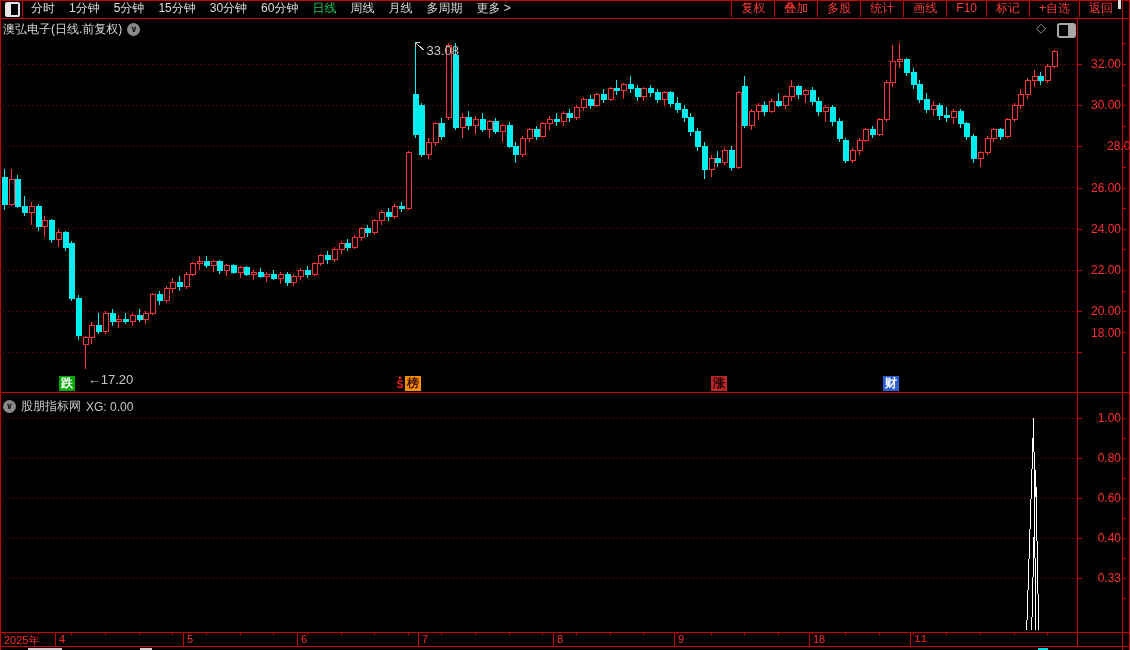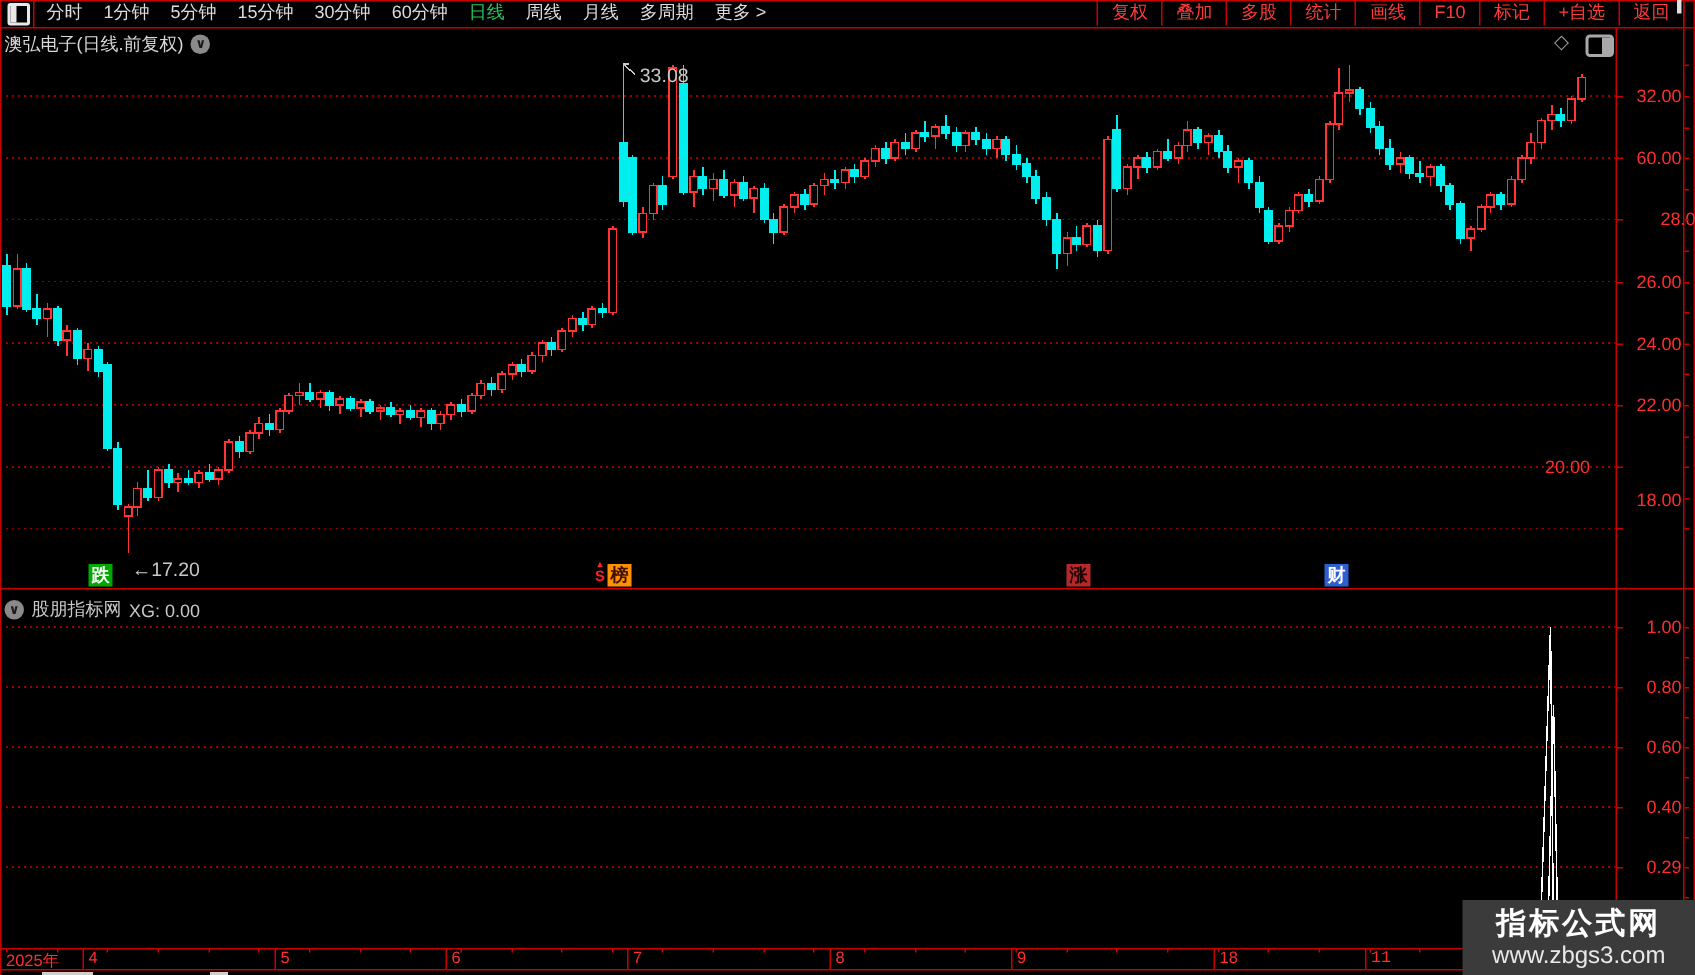--- a/index.html
+++ b/index.html
@@ -540,31 +540,31 @@
       <line x1="0" y1="498" x2="1077" y2="498" stroke="#9b0000" stroke-width="1" stroke-dasharray="1 3"></line>
       <line x1="0" y1="538" x2="1077" y2="538" stroke="#9b0000" stroke-width="1" stroke-dasharray="1 3"></line>
       <line x1="0" y1="578" x2="1077" y2="578" stroke="#9b0000" stroke-width="1" stroke-dasharray="1 3"></line>
       <polyline points="1026.69,630 1033.69,418 1035.69,630" fill="none" stroke="#ffffff"></polyline>
       <polyline points="1031.69,630 1035.69,470 1038.69,630" fill="none" stroke="#ffffff"></polyline>
     </svg>
 
   <div id="price-axis">
       <div class="price-label" style="left: 1079px; top: 57px;">32.00</div>
       <div class="tick" style="left: 1078px; top: 64px; width: 4px; height: 1px;"></div>
-      <div class="price-label" style="left: 1079px; top: 98.2px;">60.00</div>
+      <div class="price-label" style="left: 1079px; top: 98.2px;">30.00</div>
       <div class="tick" style="left: 1078px; top: 105.2px; width: 4px; height: 1px;"></div>
       <div class="price-label" style="left: 1079px; top: 139.4px; padding-left: 16px;">28.00</div>
       <div class="tick" style="left: 1078px; top: 146.4px; width: 4px; height: 1px;"></div>
       <div class="price-label" style="left: 1079px; top: 180.6px;">26.00</div>
       <div class="tick" style="left: 1078px; top: 187.6px; width: 4px; height: 1px;"></div>
       <div class="price-label" style="left: 1079px; top: 221.8px;">24.00</div>
       <div class="tick" style="left: 1078px; top: 228.8px; width: 4px; height: 1px;"></div>
       <div class="price-label" style="left: 1079px; top: 263px;">22.00</div>
       <div class="tick" style="left: 1078px; top: 270px; width: 4px; height: 1px;"></div>
-      <div class="price-label" style="left: 1018px; top: 304.2px;">20.00</div>
+      <div class="price-label" style="left: 1079px; top: 304.2px;">20.00</div>
       <div class="tick" style="left: 1078px; top: 311.2px; width: 4px; height: 1px;"></div>
       <div class="price-label" style="left: 1079px; top: 326px;">18.00</div>
       <div class="tick" style="left: 1078px; top: 352.4px; width: 4px; height: 1px;"></div>
       <div class="tick" style="left: 1123px; top: 352.4px; width: 3px; height: 1px;"></div>
       <div class="tick" style="left: 1123px; top: 331.8px; width: 3px; height: 1px;"></div>
       <div class="tick" style="left: 1123px; top: 311.2px; width: 3px; height: 1px;"></div>
       <div class="tick" style="left: 1123px; top: 290.6px; width: 3px; height: 1px;"></div>
       <div class="tick" style="left: 1123px; top: 270px; width: 3px; height: 1px;"></div>
       <div class="tick" style="left: 1123px; top: 249.4px; width: 3px; height: 1px;"></div>
       <div class="tick" style="left: 1123px; top: 228.8px; width: 3px; height: 1px;"></div>
@@ -580,21 +580,21 @@
     </div>
   <div id="indicator-axis">
       <div class="price-label" style="left: 1079px; top: 411px;">1.00</div>
       <div class="tick" style="left: 1078px; top: 418px; width: 4px; height: 1px;"></div>
       <div class="price-label" style="left: 1079px; top: 451px;">0.80</div>
       <div class="tick" style="left: 1078px; top: 458px; width: 4px; height: 1px;"></div>
       <div class="price-label" style="left: 1079px; top: 491px;">0.60</div>
       <div class="tick" style="left: 1078px; top: 498px; width: 4px; height: 1px;"></div>
       <div class="price-label" style="left: 1079px; top: 531px;">0.40</div>
       <div class="tick" style="left: 1078px; top: 538px; width: 4px; height: 1px;"></div>
-      <div class="price-label" style="left: 1079px; top: 571px;">0.29</div>
+      <div class="price-label" style="left: 1079px; top: 571px;">0.33</div>
       <div class="tick" style="left: 1078px; top: 578px; width: 4px; height: 1px;"></div>
       <div class="tick" style="left: 1123px; top: 598px; width: 3px; height: 1px;"></div>
       <div class="tick" style="left: 1123px; top: 578px; width: 3px; height: 1px;"></div>
       <div class="tick" style="left: 1123px; top: 558px; width: 3px; height: 1px;"></div>
       <div class="tick" style="left: 1123px; top: 538px; width: 3px; height: 1px;"></div>
       <div class="tick" style="left: 1123px; top: 518px; width: 3px; height: 1px;"></div>
       <div class="tick" style="left: 1123px; top: 498px; width: 3px; height: 1px;"></div>
       <div class="tick" style="left: 1123px; top: 478px; width: 3px; height: 1px;"></div>
       <div class="tick" style="left: 1123px; top: 458px; width: 3px; height: 1px;"></div>
       <div class="tick" style="left: 1123px; top: 438px; width: 3px; height: 1px;"></div>
@@ -650,17 +650,13 @@
       <div class="week-tick" style="left: 946px;"></div>
       <div class="week-tick" style="left: 980px;"></div>
       <div class="week-tick" style="left: 1014px;"></div>
       <div class="week-tick" style="left: 1047px;"></div>
     </div>
 
   <div class="frag" style="left:28px;top:648px;width:34px"></div>
   <div class="frag" style="left:140px;top:648px;width:12px"></div>
   <div class="frag" style="left:1038px;top:648px;width:10px;background:#00dddd"></div>
 
-  <div id="watermark">
-    <div class="l1">指标公式网</div>
-    <div class="l2">www.zbgs3.com</div>
-  </div>
 </div>
 
 </body></html>

